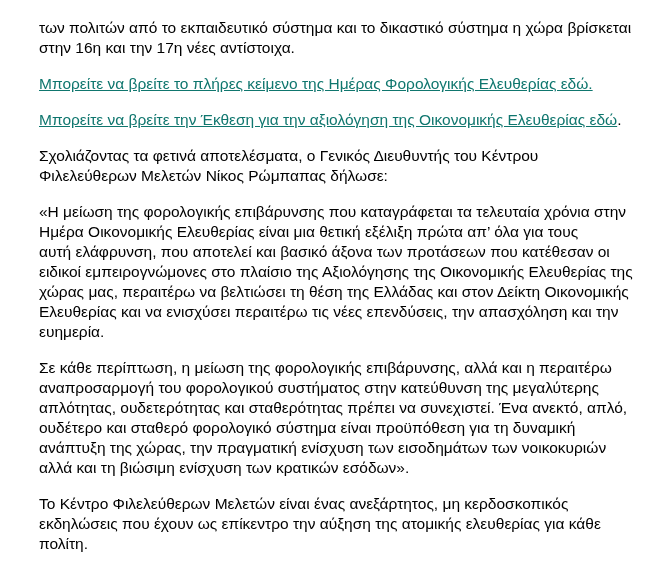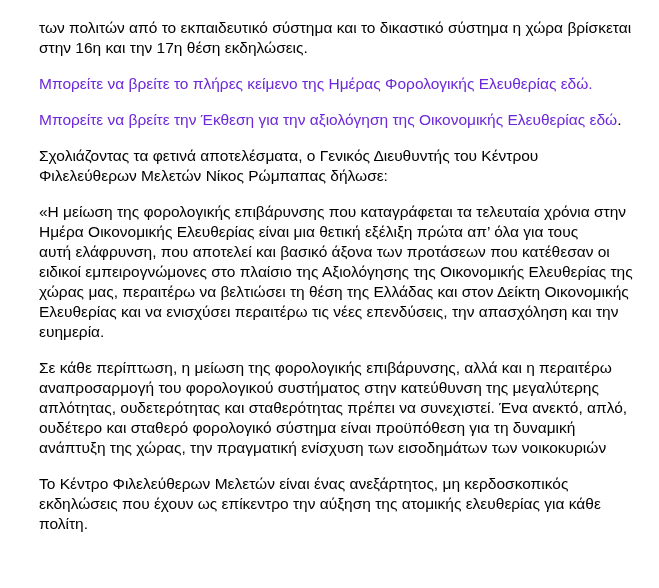--- a/index.html
+++ b/index.html
@@ -21,36 +21,37 @@
     margin-left: 32px;
   }
   .para {
     margin: 0 0 16px 0;
   }
   .line {
     white-space: nowrap;
     height: 20px;
   }
   .doc-link {
-    color: #6d28d9;
+    color: #0f766e;
+    text-decoration: underline;
     cursor: pointer;
     white-space: nowrap;
   }
   .link-suffix {
     text-decoration: none;
   }
 </style>
 </head>
 <body>
 
 <div class="doc">
 
   <p class="para">
     <span class="line" style="display:block">των πολιτών από το εκπαιδευτικό σύστημα και το δικαστικό σύστημα η χώρα βρίσκεται</span>
-    <span class="line" style="display:block">στην 16η και την 17η θέση εκδηλώσεις.</span>
+    <span class="line" style="display:block">στην 16η και την 17η νέες αντίστοιχα.</span>
   </p>
 
   <p class="para">
     <a class="doc-link">Μπορείτε να βρείτε το πλήρες κείμενο της Ημέρας Φορολογικής Ελευθερίας εδώ.</a>
   </p>
 
   <p class="para">
     <a class="doc-link">Μπορείτε να βρείτε την Έκθεση για την αξιολόγηση της Οικονομικής Ελευθερίας εδώ</a><span class="link-suffix">.</span>
   </p>
 
@@ -68,20 +69,21 @@
     <span class="line" style="display:block">Ελευθερίας και να ενισχύσει περαιτέρω τις νέες επενδύσεις, την απασχόληση και την</span>
     <span class="line" style="display:block">ευημερία.</span>
   </p>
 
   <p class="para">
     <span class="line" style="display:block">Σε κάθε περίπτωση, η μείωση της φορολογικής επιβάρυνσης, αλλά και η περαιτέρω</span>
     <span class="line" style="display:block">αναπροσαρμογή του φορολογικού συστήματος στην κατεύθυνση της μεγαλύτερης</span>
     <span class="line" style="display:block">απλότητας, ουδετερότητας και σταθερότητας πρέπει να συνεχιστεί. Ένα ανεκτό, απλό,</span>
     <span class="line" style="display:block">ουδέτερο και σταθερό φορολογικό σύστημα είναι προϋπόθεση για τη δυναμική</span>
     <span class="line" style="display:block">ανάπτυξη της χώρας, την πραγματική ενίσχυση των εισοδημάτων των νοικοκυριών</span>
+    <span class="line" style="display:block">αλλά και τη βιώσιμη ενίσχυση των κρατικών εσόδων».</span>
   </p>
 
   <p class="para">
     <span class="line" style="display:block">Το Κέντρο Φιλελεύθερων Μελετών είναι ένας ανεξάρτητος, μη κερδοσκοπικός</span>
     <span class="line" style="display:block">εκδηλώσεις που έχουν ως επίκεντρο την αύξηση της ατομικής ελευθερίας για κάθε</span>
     <span class="line" style="display:block">πολίτη.</span>
   </p>
 
 </div>
 

